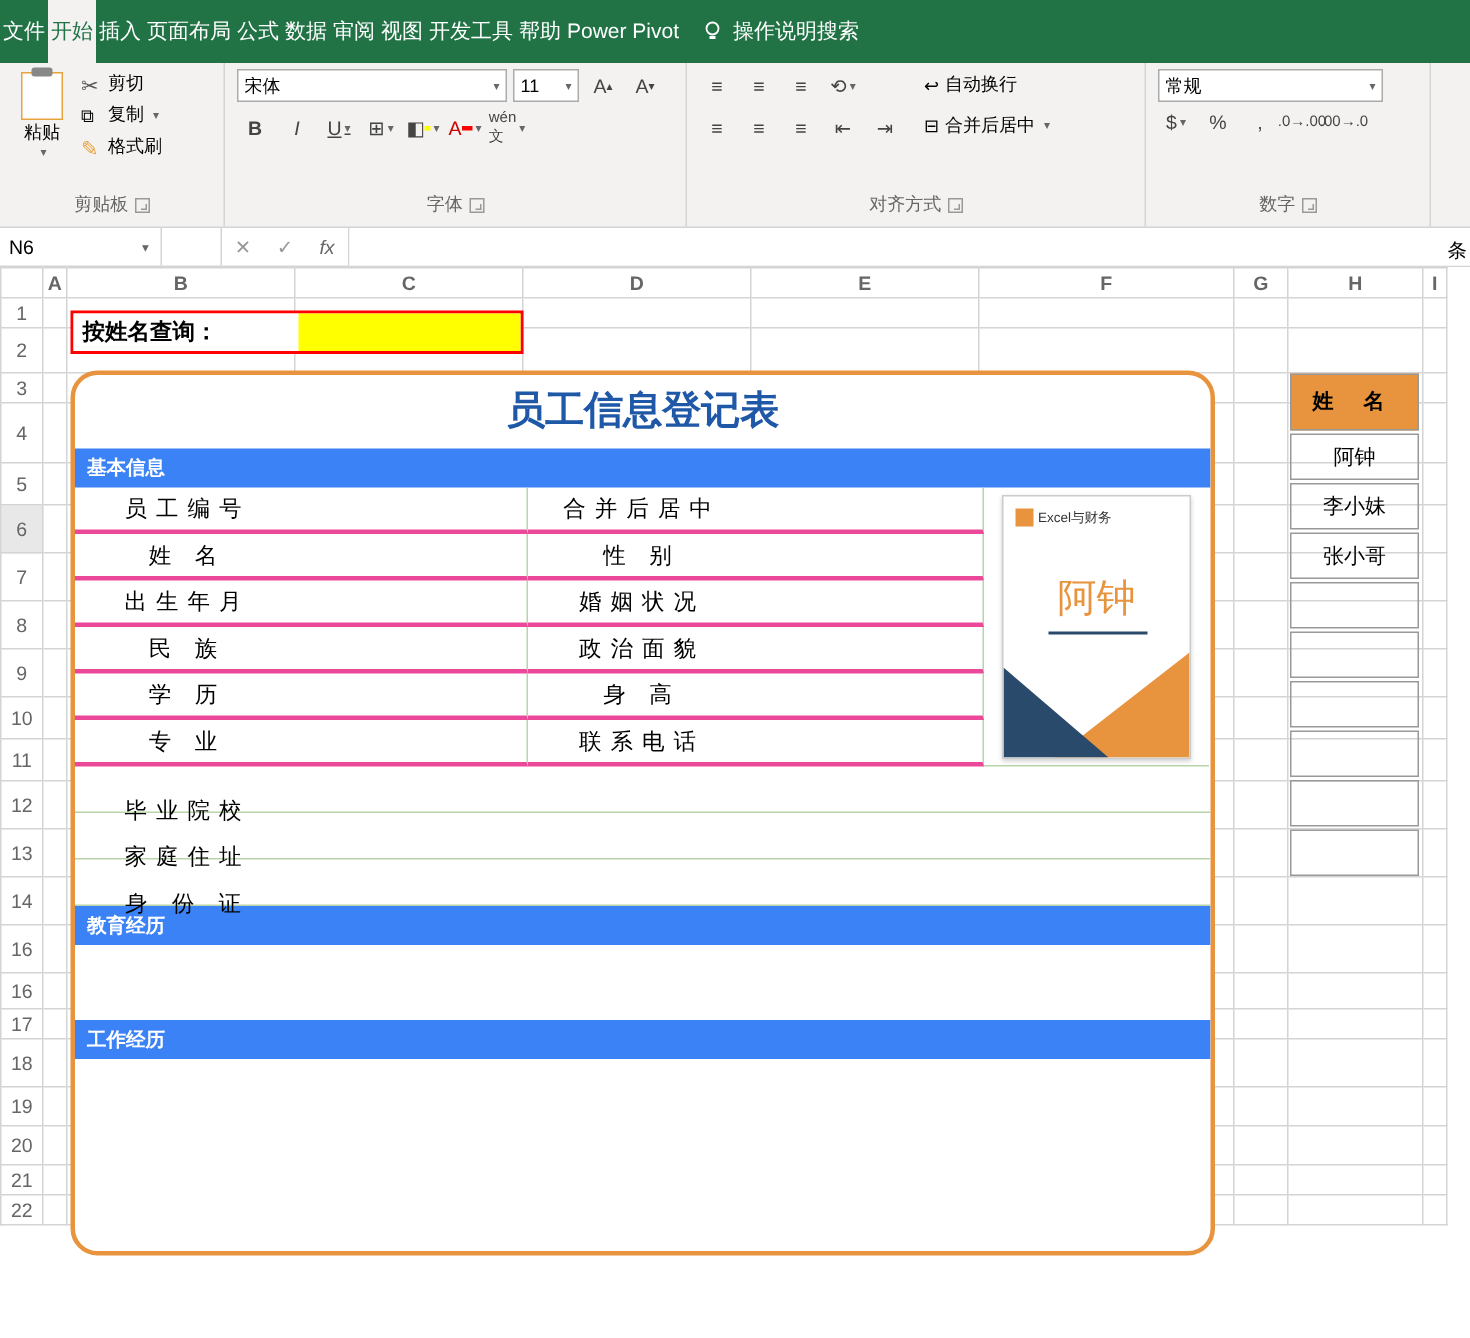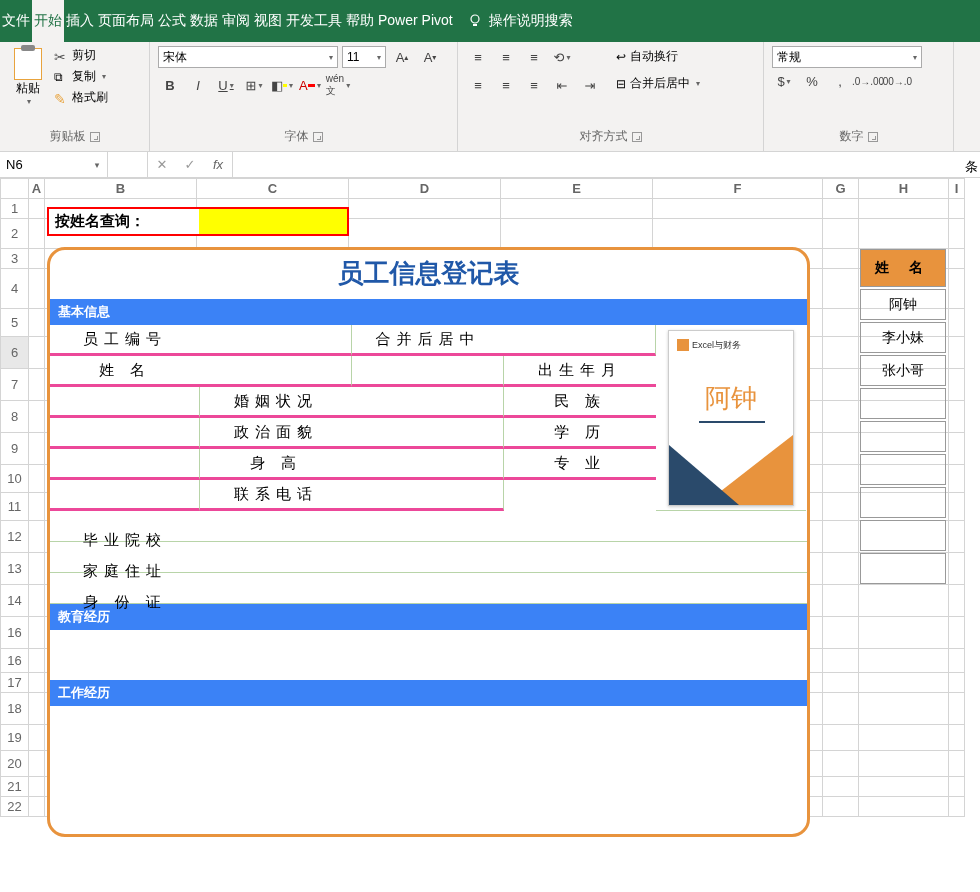--- a/index.html
+++ b/index.html
@@ -579,20 +579,21 @@
                 <span>Excel与财务</span>
               </div>
           <div class="photo-name">阿钟</div>
           <div class="photo-line"></div>
           <div class="photo-tri2"></div>
           <div class="photo-tri1"></div>
         </div>
       </div>
       <div class="info-cell lbl">姓  名</div>
           <div class="info-cell val"></div>
+      <div class="info-cell lbl">性  别</div>
           <div class="info-cell val"></div>
       <div class="info-cell lbl">出生年月</div>
           <div class="info-cell val"></div>
       <div class="info-cell lbl">婚姻状况</div>
           <div class="info-cell val"></div>
       <div class="info-cell lbl">民  族</div>
           <div class="info-cell val"></div>
       <div class="info-cell lbl">政治面貌</div>
           <div class="info-cell val"></div>
       <div class="info-cell lbl">学  历</div>

